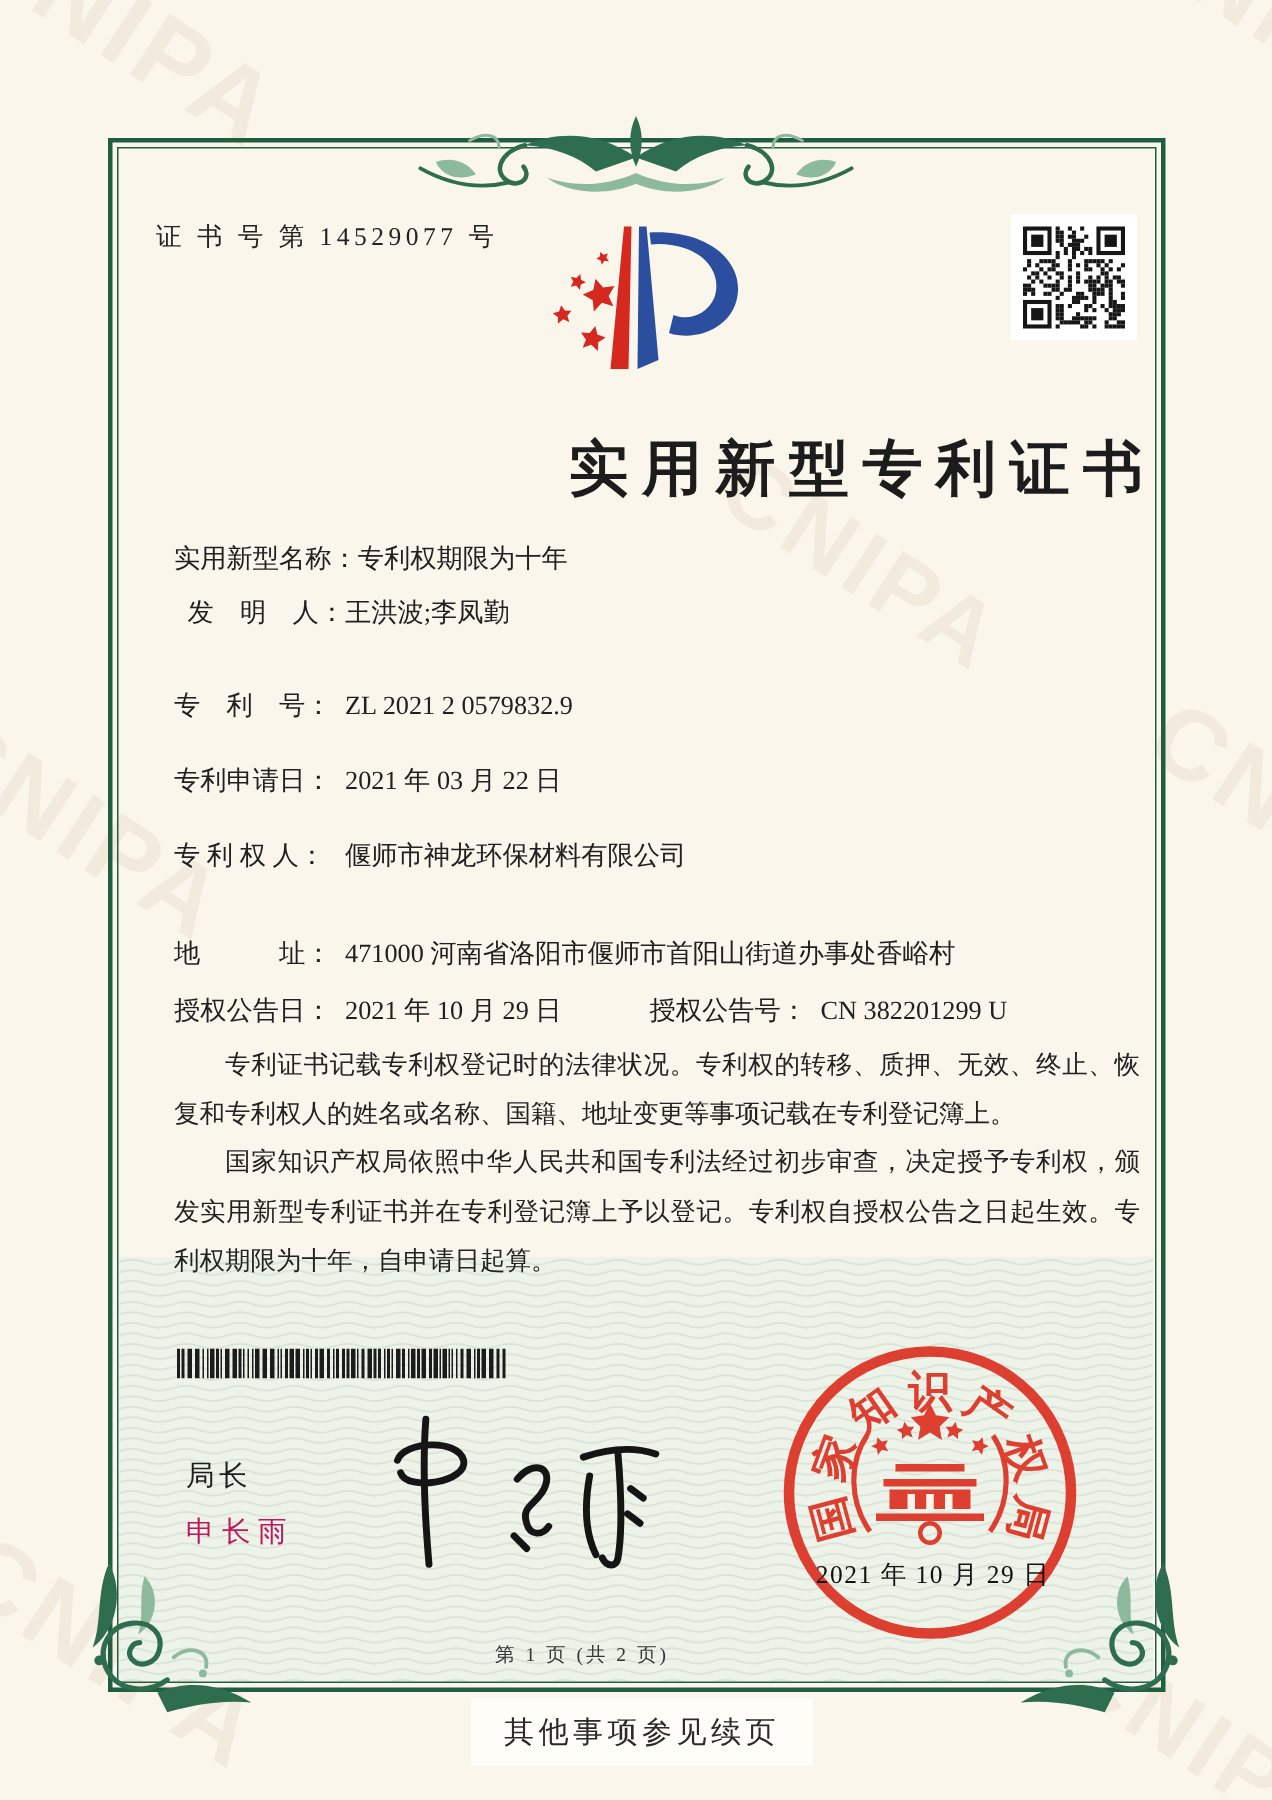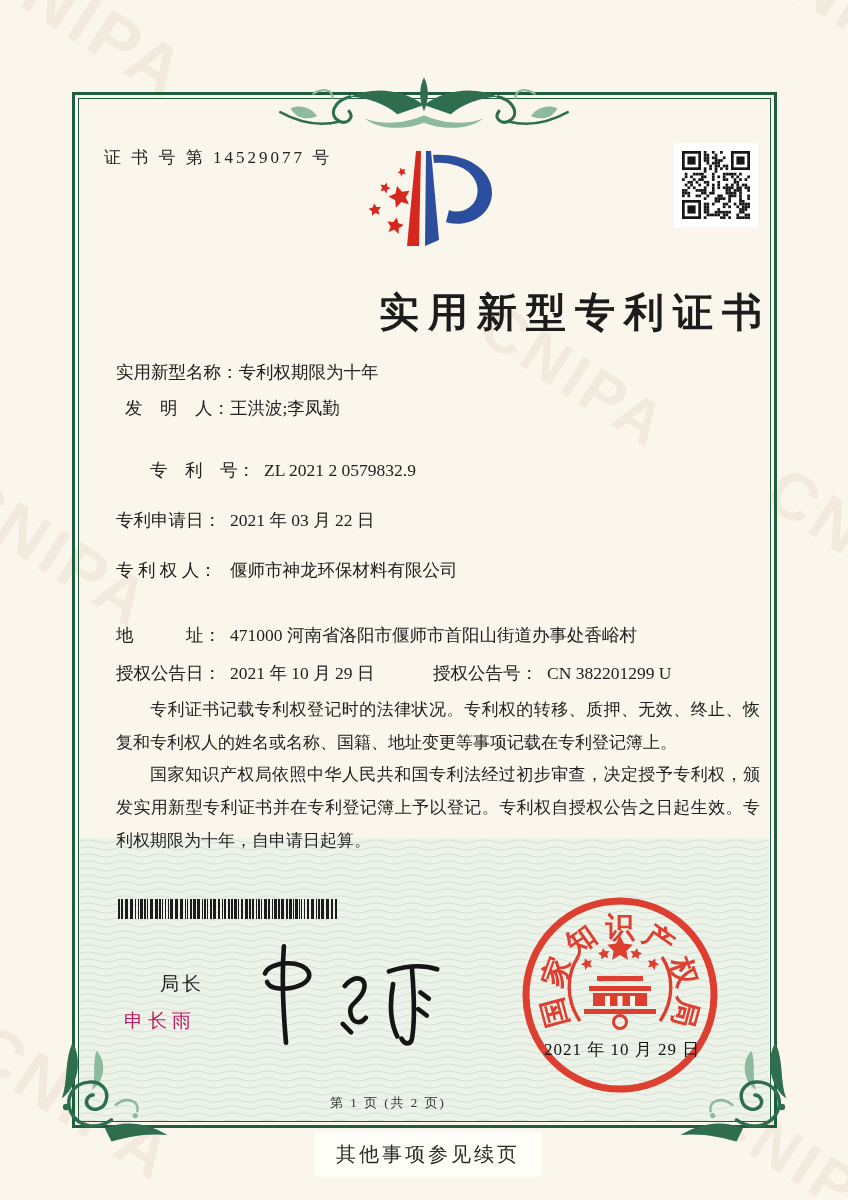--- a/index.html
+++ b/index.html
@@ -329,21 +329,21 @@
 
 <div class="abs title" style="z-index:4;">实用新型专利证书</div>
 
 <div class="abs fields" style="z-index:4;">
   <div class="frow" style="top:0;">
     <span class="flabel">实用新型名称：</span><span class="fval">专利权期限为十年</span>
   </div>
   <div class="frow" style="top:36px;text-align:right;">
     <span class="flabel">发　明　人：</span><span class="fval">王洪波;李凤勤</span>
   </div>
-  <div class="frow" style="top:98px;margin-left:34px;">
+  <div class="frow" style="top:98px;">
     <span class="flabel">专　利　号：</span><span class="fval">ZL 2021 2 0579832.9</span>
   </div>
   <div class="frow" style="top:148px;">
     <span class="flabel">专利申请日：</span><span class="fval">2021 年 03 月 22 日</span>
   </div>
   <div class="frow" style="top:198px;">
     <span class="flabel">专 利 权 人：</span><span class="fval">偃师市神龙环保材料有限公司</span>
   </div>
   <div class="frow" style="top:248px;margin-top:15px;">
     <span class="flabel">地　　　址：</span><span class="fval">471000 河南省洛阳市偃师市首阳山街道办事处香峪村</span>
@@ -422,21 +422,21 @@
       <rect x="193" y="0" width="3" height="20"></rect>
       <rect x="198" y="0" width="1" height="20"></rect>
       <rect x="200" y="0" width="2" height="20"></rect>
       <rect x="203" y="0" width="3" height="20"></rect>
       <rect x="208" y="0" width="3" height="20"></rect>
       <rect x="213" y="0" width="2" height="20"></rect>
       <rect x="217" y="0" width="2" height="20"></rect>
     </g>
 </svg>
 
-<div class="abs director-role" style="z-index:4;margin-left:36px;">局长</div>
+<div class="abs director-role" style="z-index:4;">局长</div>
 <div class="abs director-name" style="z-index:4;">申长雨</div>
 
 <svg class="abs" style="left:254px;top:942px;z-index:5;" width="190" height="105" viewBox="0 0 180 100">
   <g fill="none" stroke="#151515" stroke-width="4.4" stroke-linecap="round" stroke-linejoin="round">
     <path d="M28,4 C26,30 27,62 30,96"></path>
     <path d="M10,30 C14,18 48,16 52,30 C55,44 16,50 12,38"></path>
     <path d="M86,42 C96,30 108,34 104,46 C100,58 88,58 92,70 C94,78 102,78 106,72"></path>
     <path d="M84,78 L92,86"></path>
     <path d="M128,28 C146,22 162,22 174,26"></path>
     <path d="M150,26 C152,50 153,74 150,92 C149,98 143,98 140,92"></path>

